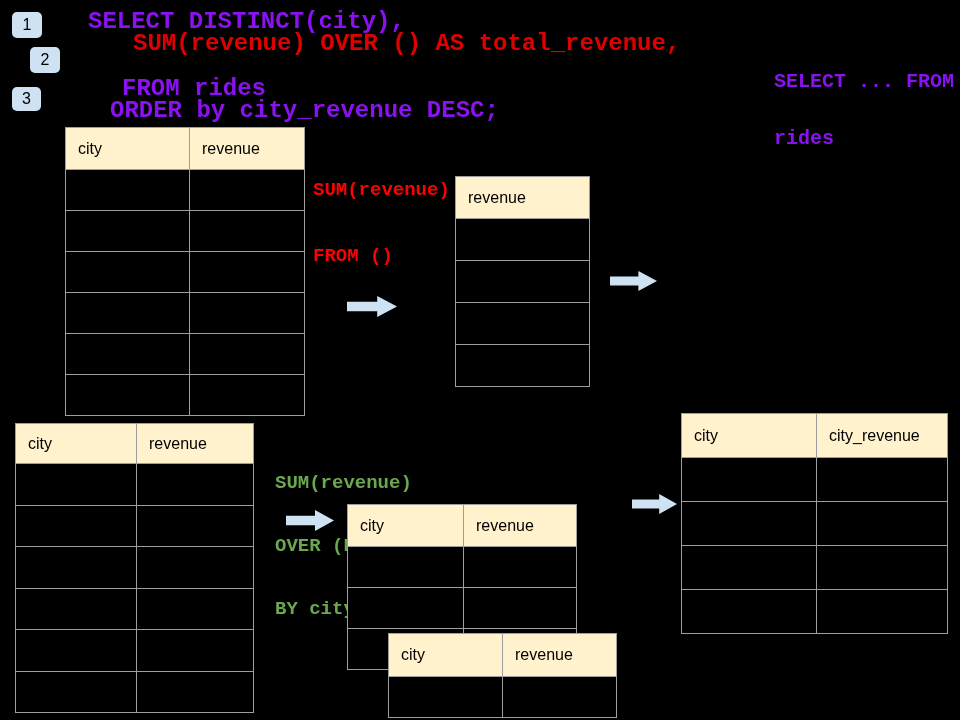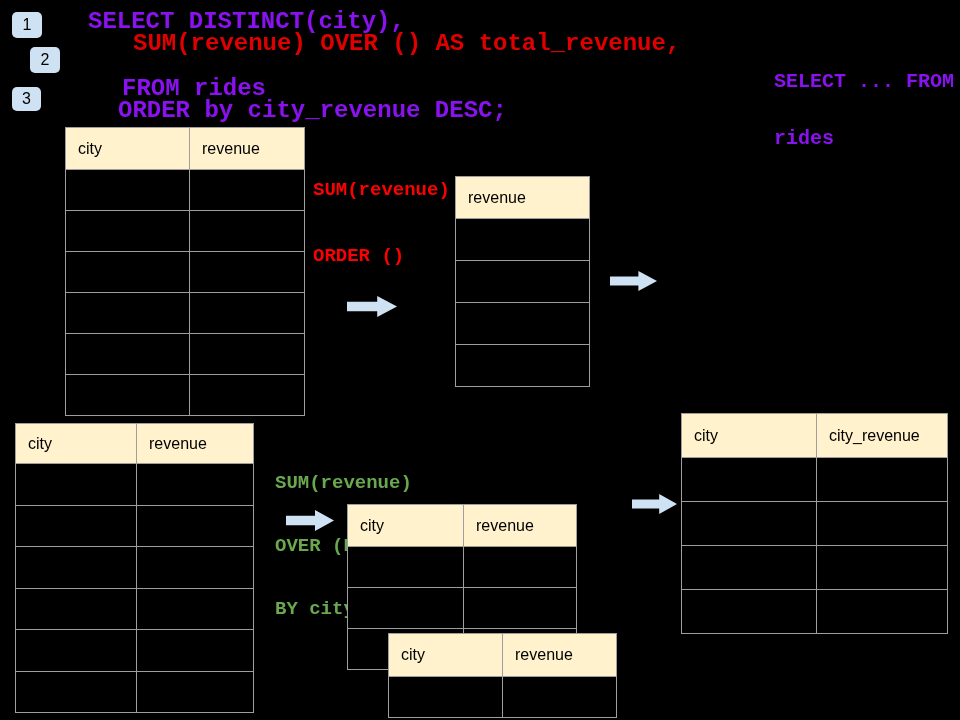--- a/index.html
+++ b/index.html
@@ -37,21 +37,21 @@
   .arrow{position:absolute;}
   #arrow1{left:347px;top:295px;}
   #arrow2{left:610px;top:270px;}
   #arrow3{left:286px;top:509px;}
   #arrow4{left:632px;top:493px;}
   
   #sql1{left:88px;top:11px;}
   #sql2{left:133px;top:33px;}
   #sql3{left:133px;top:55px;}
   #sql4{left:122px;top:78px;}
-  #sql5{left:118px;top:100px;}
+  #sql5{left:110px;top:100px;}
   #lbl-total{left:313px;top:135px;}
   #lbl-partition{left:275px;top:431px;}
 </style>
 </head>
 <body>
 
 <div class="canvas">
 
   <div class="badge" id="badge1">
     <span>1</span>
@@ -68,21 +68,21 @@
   <div class="mono code c-purple" id="sql4">FROM rides</div>
   <div class="mono code c-purple" id="sql5">ORDER by city_revenue DESC;</div>
 
   <div class="mono note">
     <div>SELECT ... FROM</div>
     <div>rides</div>
   </div>
 
   <div class="mono lbl-red" id="lbl-total">
     <div>SUM(revenue)</div>
-    <div>ORDER ()</div>
+    <div>FROM ()</div>
   </div>
 
   <div class="mono lbl-green" id="lbl-partition">
     <div>SUM(revenue)</div>
     <div>OVER (PARTITION</div>
     <div>BY city)</div>
   </div>
 
   <table class="tbl" id="t1">
     <colgroup>

